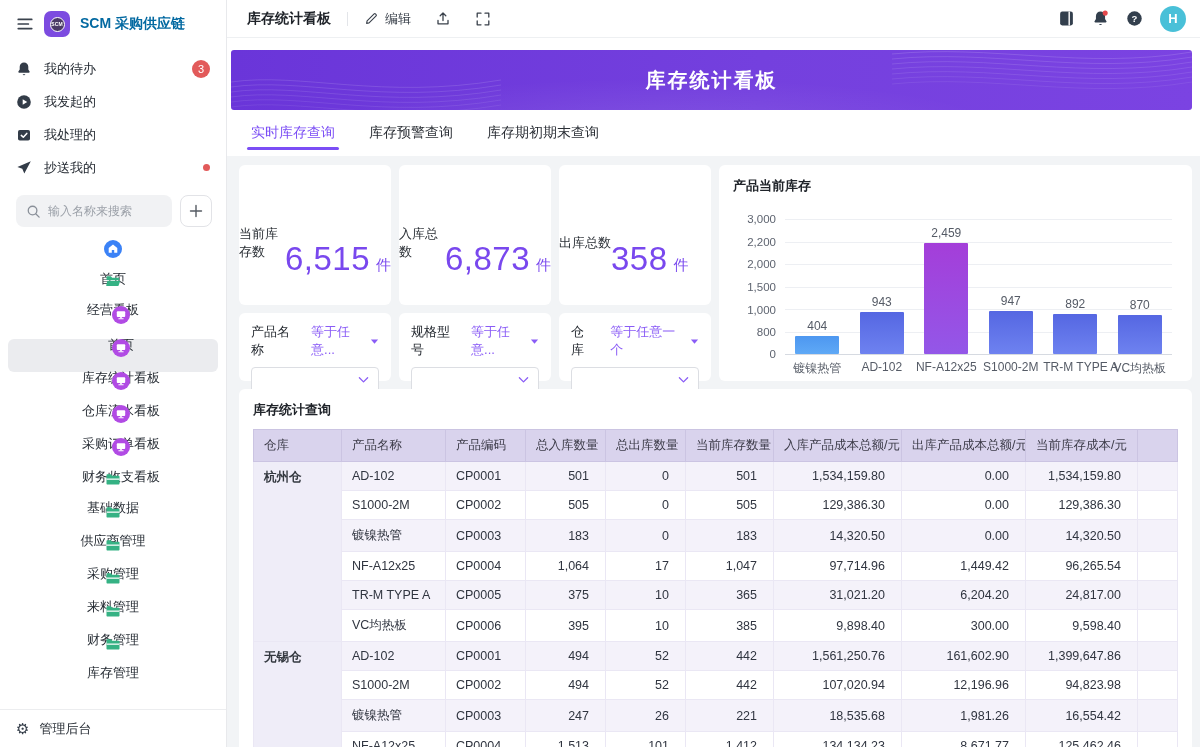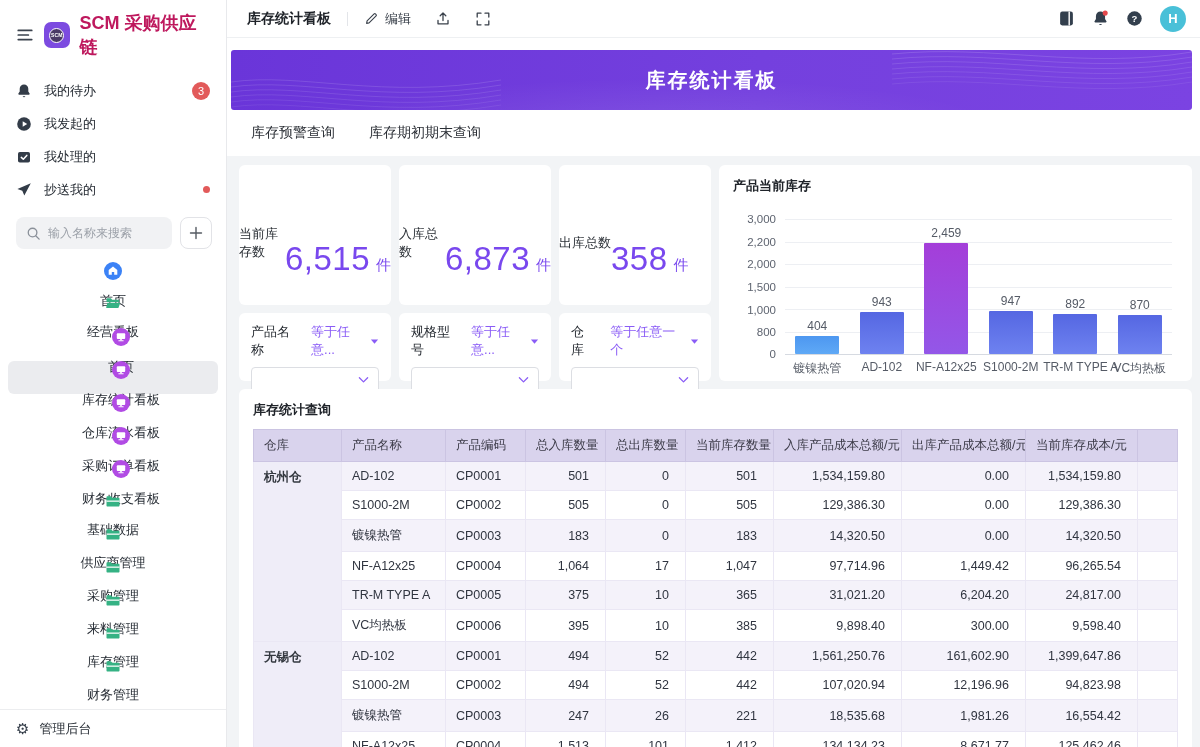--- a/index.html
+++ b/index.html
@@ -10,21 +10,21 @@
   
   .sidebar { width:227px; min-width:227px; height:100%; background:#fff;
     border-right:1px solid #E8E9EC; display:flex; flex-direction:column; }
   .sb-header { display:flex; align-items:center; gap:10px; padding:11px 14px 9px 16px; }
   .hamburger { width:18px; height:18px; cursor:pointer; color:#3A424D; display:flex; }
   .logo { width:26px; height:26px; border-radius:7px; background:#7C4BE0;
     display:flex; align-items:center; justify-content:center; }
   .logo-ring { width:15px; height:15px; border-radius:50%; background:#4A3A66;
     border:1.5px solid #fff; display:flex; align-items:center; justify-content:center;
     color:#fff; font-size:5px; font-weight:bold; letter-spacing:.2px; }
-  .sb-title { font-weight:bold; font-size:18px; color:#be185d; }
+  .sb-title { font-weight:bold; font-size:14px; color:#0369a1; }
 
   .qlist { padding-top:6px; }
   .qitem { display:flex; align-items:center; gap:12px; height:33px; padding:0 16px; cursor:pointer; }
   .qitem .ic, .nav-item .ic, .sb-footer .ic { display:flex; color:#333C48; }
   .qlabel, .nav-label { font-size:13px; color:#252B33; }
   .badge { margin-left:auto; background:#E25A5A; color:#fff; border-radius:9px;
     min-width:18px; height:18px; font-size:11px; display:flex; align-items:center;
     justify-content:center; padding:0 5px; }
   .dot { margin-left:auto; width:7px; height:7px; border-radius:50%; background:#E25A5A; }
 
@@ -307,30 +307,30 @@
           </span>
           <span class="nav-label">来料管理</span>
         </div>
         <div class="nav-item">
           <span class="ic">
             <svg width="16" height="16" viewBox="0 0 16 16">
               <path d="M1.5 4.2c0-.6.4-1 1-1h3.3l1.4 1.6h6.3c.6 0 1 .4 1 1v6.6c0 .6-.4 1-1 1H2.5c-.6 0-1-.4-1-1z" fill="#35B284"></path>
               <rect x="1.5" y="7.5" width="13" height="1.3" fill="#fff" opacity=".95"></rect>
             </svg>
           </span>
-          <span class="nav-label">库存管理</span>
+          <span class="nav-label">财务管理</span>
         </div>
         <div class="nav-item">
           <span class="ic">
             <svg width="16" height="16" viewBox="0 0 16 16">
               <path d="M1.5 4.2c0-.6.4-1 1-1h3.3l1.4 1.6h6.3c.6 0 1 .4 1 1v6.6c0 .6-.4 1-1 1H2.5c-.6 0-1-.4-1-1z" fill="#35B284"></path>
               <rect x="1.5" y="7.5" width="13" height="1.3" fill="#fff" opacity=".95"></rect>
             </svg>
           </span>
-          <span class="nav-label">财务管理</span>
+          <span class="nav-label">库存管理</span>
         </div>
       </nav>
 
     <div class="sb-footer">
       <span class="ic gear-glyph">⚙</span>
       <span>管理后台</span>
     </div>
   </aside>
 
   <div class="main">
@@ -393,20 +393,21 @@
           <path d="M0 16 C100 6 190 32 300 14" stroke="rgba(255,255,255,.12)"></path>
           <path d="M0 21 C100 11 190 37 300 19" stroke="rgba(255,255,255,.11)"></path>
           <path d="M0 26 C100 16 190 42 300 24" stroke="rgba(255,255,255,.10)"></path>
           <path d="M0 31 C100 21 190 47 300 29" stroke="rgba(255,255,255,.09)"></path>
           <path d="M0 36 C100 26 190 52 300 34" stroke="rgba(255,255,255,.08)"></path>
         </svg>
         <div class="banner-title">库存统计看板</div>
       </div>
 
       <div class="tabs" id="tabs">
+          <div class="tab active">实时库存查询</div>
           <div class="tab">库存预警查询</div>
           <div class="tab">库存期初期末查询</div>
         </div>
 
       <div class="dash">
         <div class="grid">
           <div id="stat-cards" style="display:contents"><div class="stat-card" style="grid-column: 1;">
                 <div class="stat-label">当前库存数</div>
                 <div class="stat-value-row">
                   <span class="stat-value">6,515</span>

